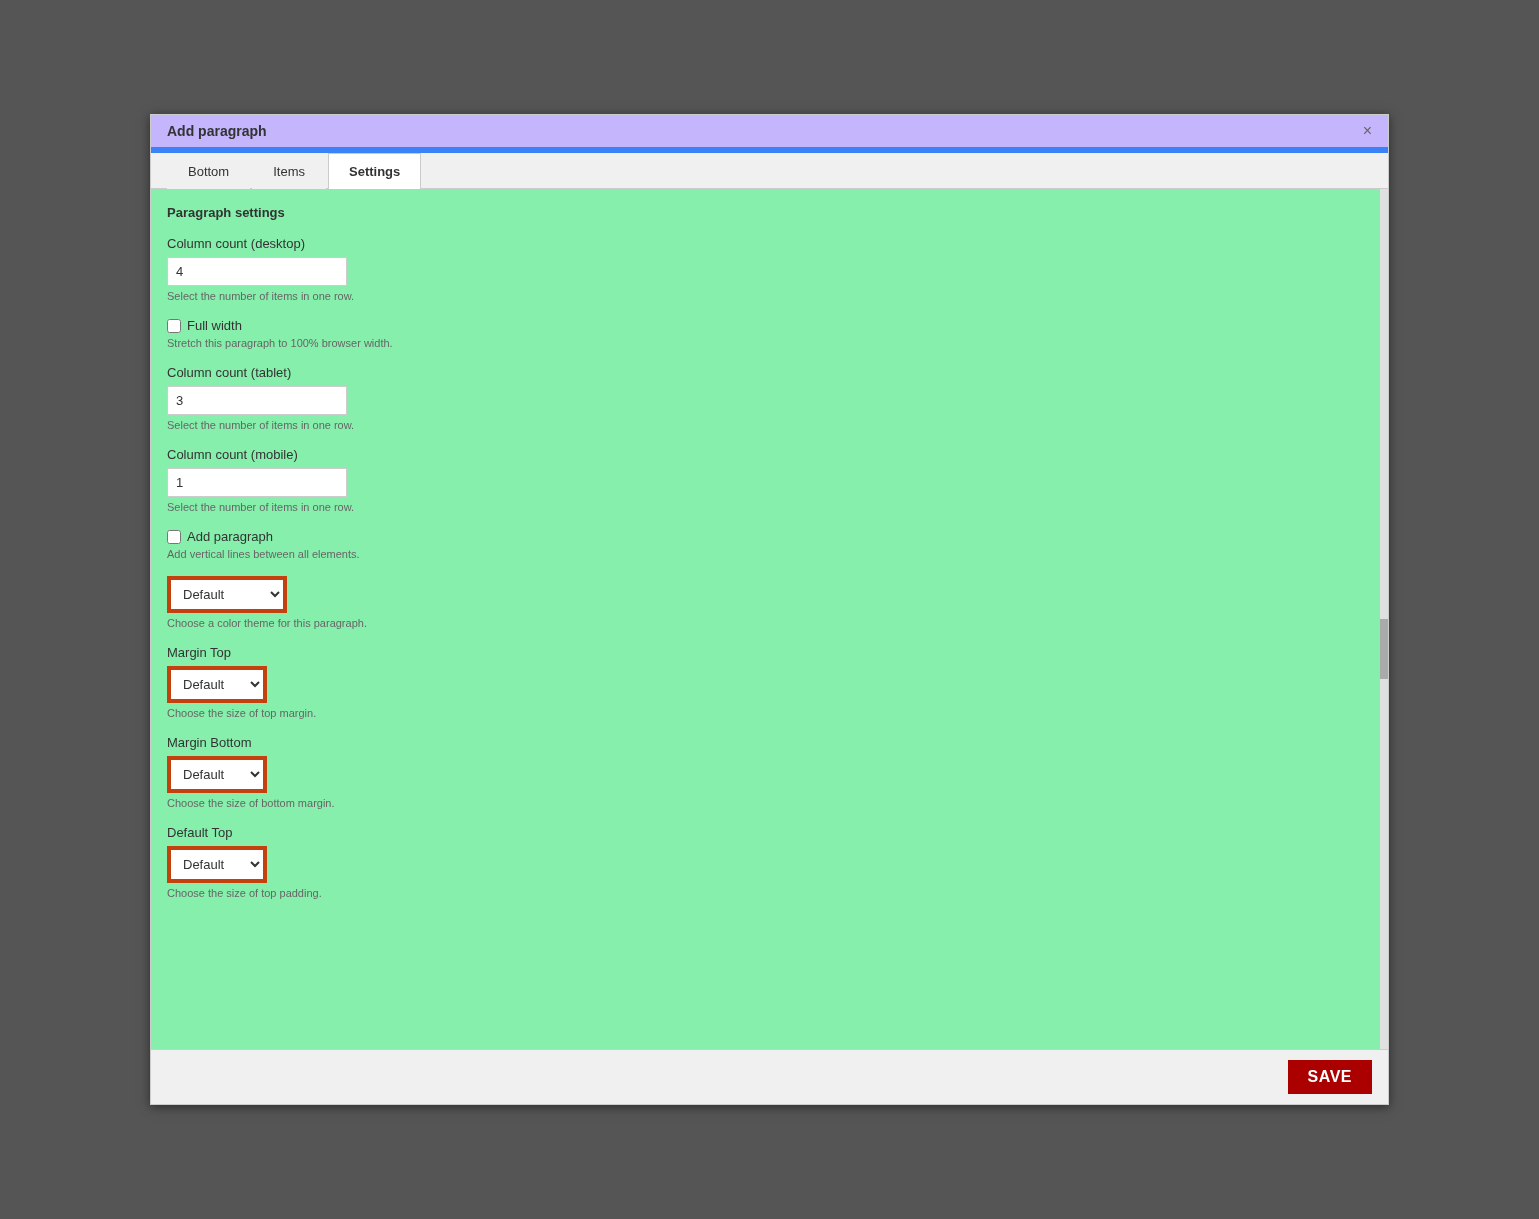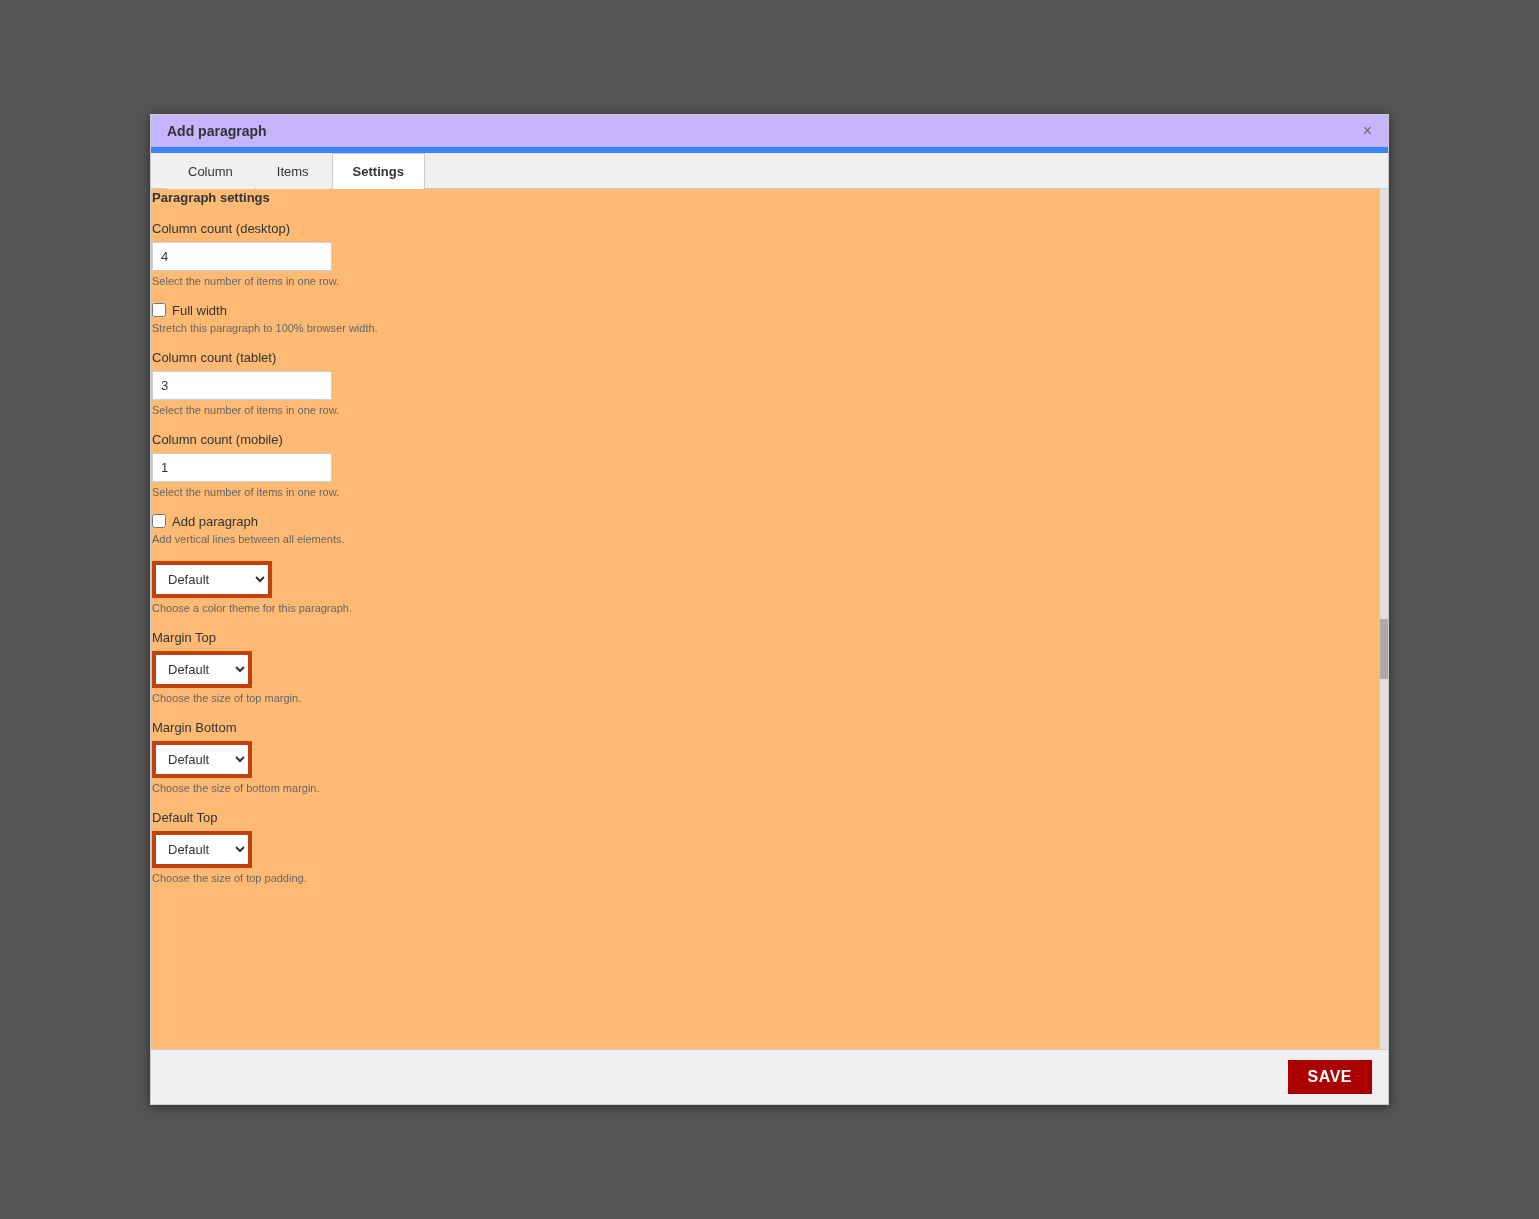--- a/index.html
+++ b/index.html
@@ -57,22 +57,22 @@
       margin-bottom: -1px;
     }
     .tab.active {
       background: #fff;
       border-color: #ccc;
       border-bottom-color: #fff;
       font-weight: bold;
       text-align: center;
     }
     .modal-body {
-      background: #fdba74;
-      padding: 1px;
+      background: #86efac;
+      padding: 16px;
       height: 860px;
       overflow-y: auto;
       position: relative;
     }
     .section-title {
       font-size: 13px;
       font-weight: bold;
       color: #333;
       margin-bottom: 16px;
     }
@@ -93,21 +93,21 @@
       font-size: 13px;
       color: #333;
     }
     .field-help {
       font-size: 11px;
       color: #666;
       margin-top: 4px;
     }
     .checkbox-group {
       display: flex;
-      align-items: flex-start;
+      align-items: center;
       gap: 6px;
       margin-bottom: 4px;
     }
     .checkbox-group input[type="checkbox"] {
       width: 14px;
       height: 14px;
       cursor: pointer;
     }
     .checkbox-label {
       font-size: 13px;
@@ -163,21 +163,21 @@
 </head>
 <body>
 
 <div class="modal">
   <div class="modal-header">
     <span class="modal-title">Add paragraph</span>
     <button class="close-btn">×</button>
   </div>
 
   <div class="tabs">
-    <div class="tab">Column</div>
+    <div class="tab">Bottom</div>
     <div class="tab">Items</div>
     <div class="tab active">Settings</div>
   </div>
 
   <div class="modal-body">
     <div class="section-title">Paragraph settings</div>
 
     <div class="field-group">
       <label class="field-label">Column count (desktop)</label>
       <input type="text" class="field-input" value="4" style="">

